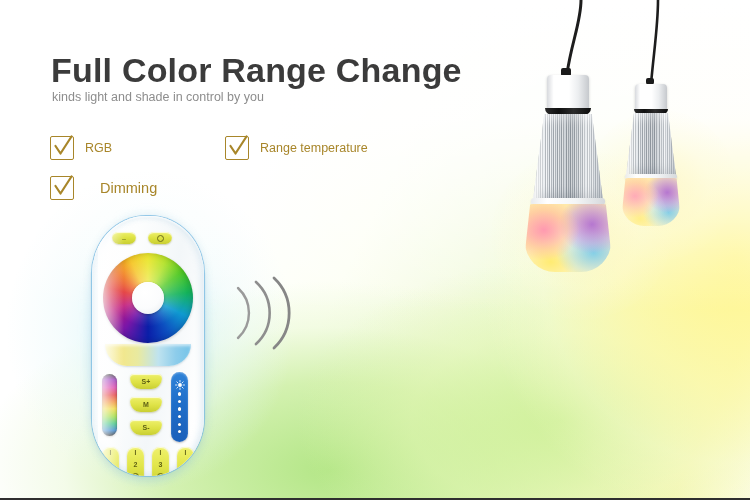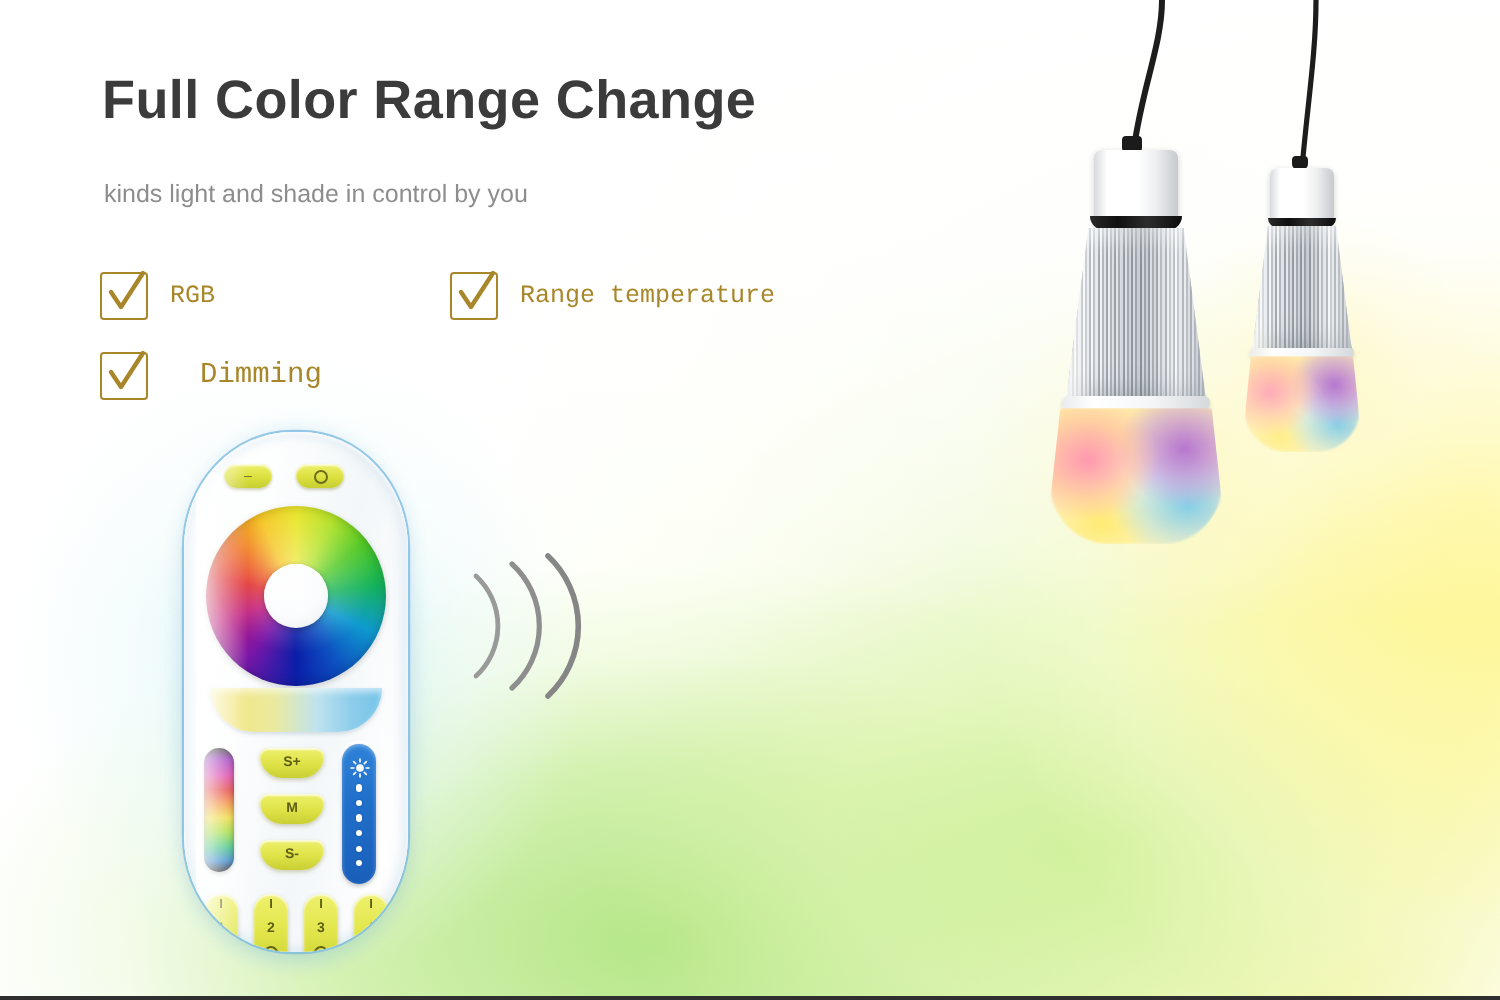--- a/index.html
+++ b/index.html
@@ -31,31 +31,31 @@
   .bg-cyan{
     background:radial-gradient(ellipse 180px 200px at 150px 330px, rgba(214,244,248,.85) 0%, rgba(232,249,250,.45) 48%, rgba(255,255,255,0) 80%);
   }
   .bg-white-top{
     background:linear-gradient(to bottom, rgba(255,255,255,1) 0%, rgba(255,255,255,.92) 24%, rgba(255,255,255,.45) 44%, rgba(255,255,255,0) 62%);
   }
   .bottom-rule{position:absolute;left:0;right:0;bottom:0;height:2px;background:#2f2f2f;}
 
   
   .headline{
-    position:absolute;left:51px;top:35px;
-    font-size:27px;font-weight:bold;color:#3b3b3b;letter-spacing:.2px;
+    position:absolute;left:51px;top:51px;
+    font-size:34px;font-weight:bold;color:#3b3b3b;letter-spacing:.2px;
     white-space:nowrap;
   }
   .subtitle{
     position:absolute;left:52px;top:88px;
     font-size:12.5px;color:#8d8d8d;line-height:19px;white-space:nowrap;
   }
 
   
-  .features{position:absolute;left:50px;top:136px;width:380px;font-family:Liberation Mono, monospace;}
+  .features{position:absolute;left:50px;top:136px;width:380px;}
   .feat-row{display:flex;align-items:center;margin-bottom:16px;}
   .feat{display:flex;align-items:center;}
   .feat.col1{width:175px;}
   .chk{
     width:22px;height:22px;border:1.6px solid #a8862a;border-radius:2px;
     position:relative;flex:0 0 auto;background:transparent;
   }
   .chk svg{position:absolute;left:1px;top:-2px;width:22px;height:24px;overflow:visible;}
   .feat-label{
     margin-left:11px;font-size:12.5px;color:#a8862a;white-space:nowrap;

